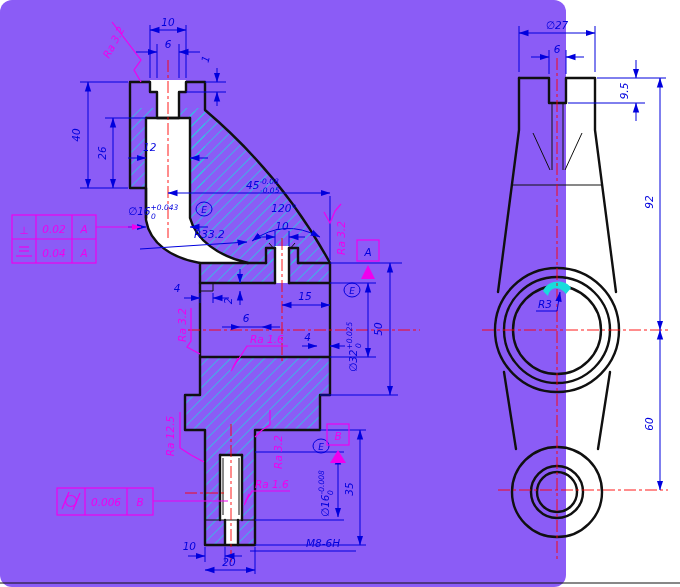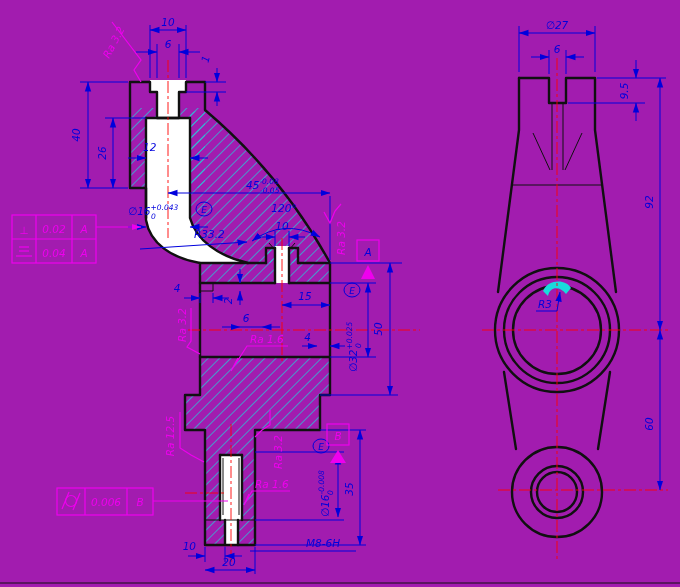--- a/index.html
+++ b/index.html
@@ -1,16 +1,16 @@
 <!DOCTYPE html>
 <html><head>
 <meta charset="utf-8">
 <style>
   html,body{margin:0;padding:0;background:#ffffff;}
-  #sheet{width:680px;height:587px;position:relative;background:#a21caf;}
+  #sheet{width:566px;height:587px;position:relative;background:#8b5cf6;border-radius:12px;}
   svg{display:block}
   .o  {stroke:#101010;stroke-width:2.4;fill:none;stroke-linejoin:round;stroke-linecap:round}
   .o1 {stroke:#101010;stroke-width:1;fill:none}
   .d  {stroke:#0000dd;stroke-width:1;fill:none}
   .c  {stroke:#ff0000;stroke-width:0.9;fill:none;stroke-dasharray:12 3 3 3}
   .m  {stroke:#ee00ee;stroke-width:1.2;fill:none}
   text{font:italic 10.5px "DejaVu Sans",sans-serif}
   .tb {fill:#0000dd;stroke:none}
   .tm {fill:#ee00ee;stroke:none}
   .s  {font-size:7.5px}

